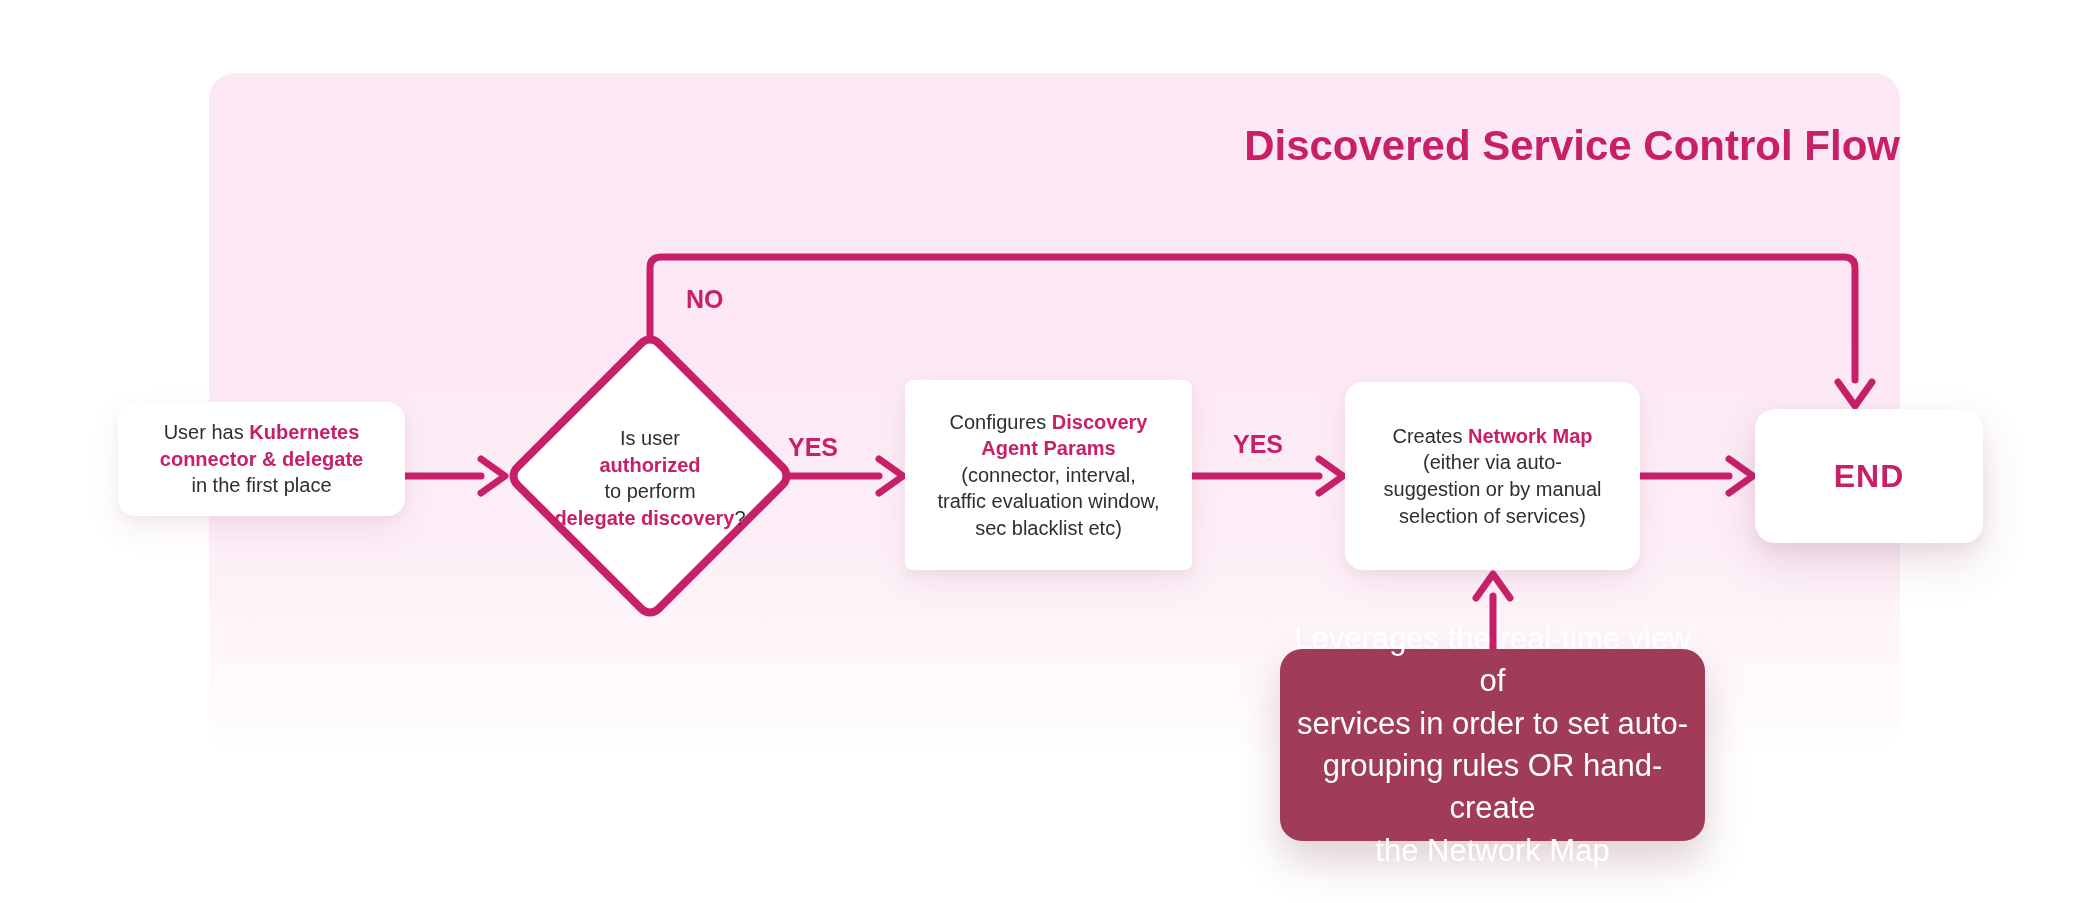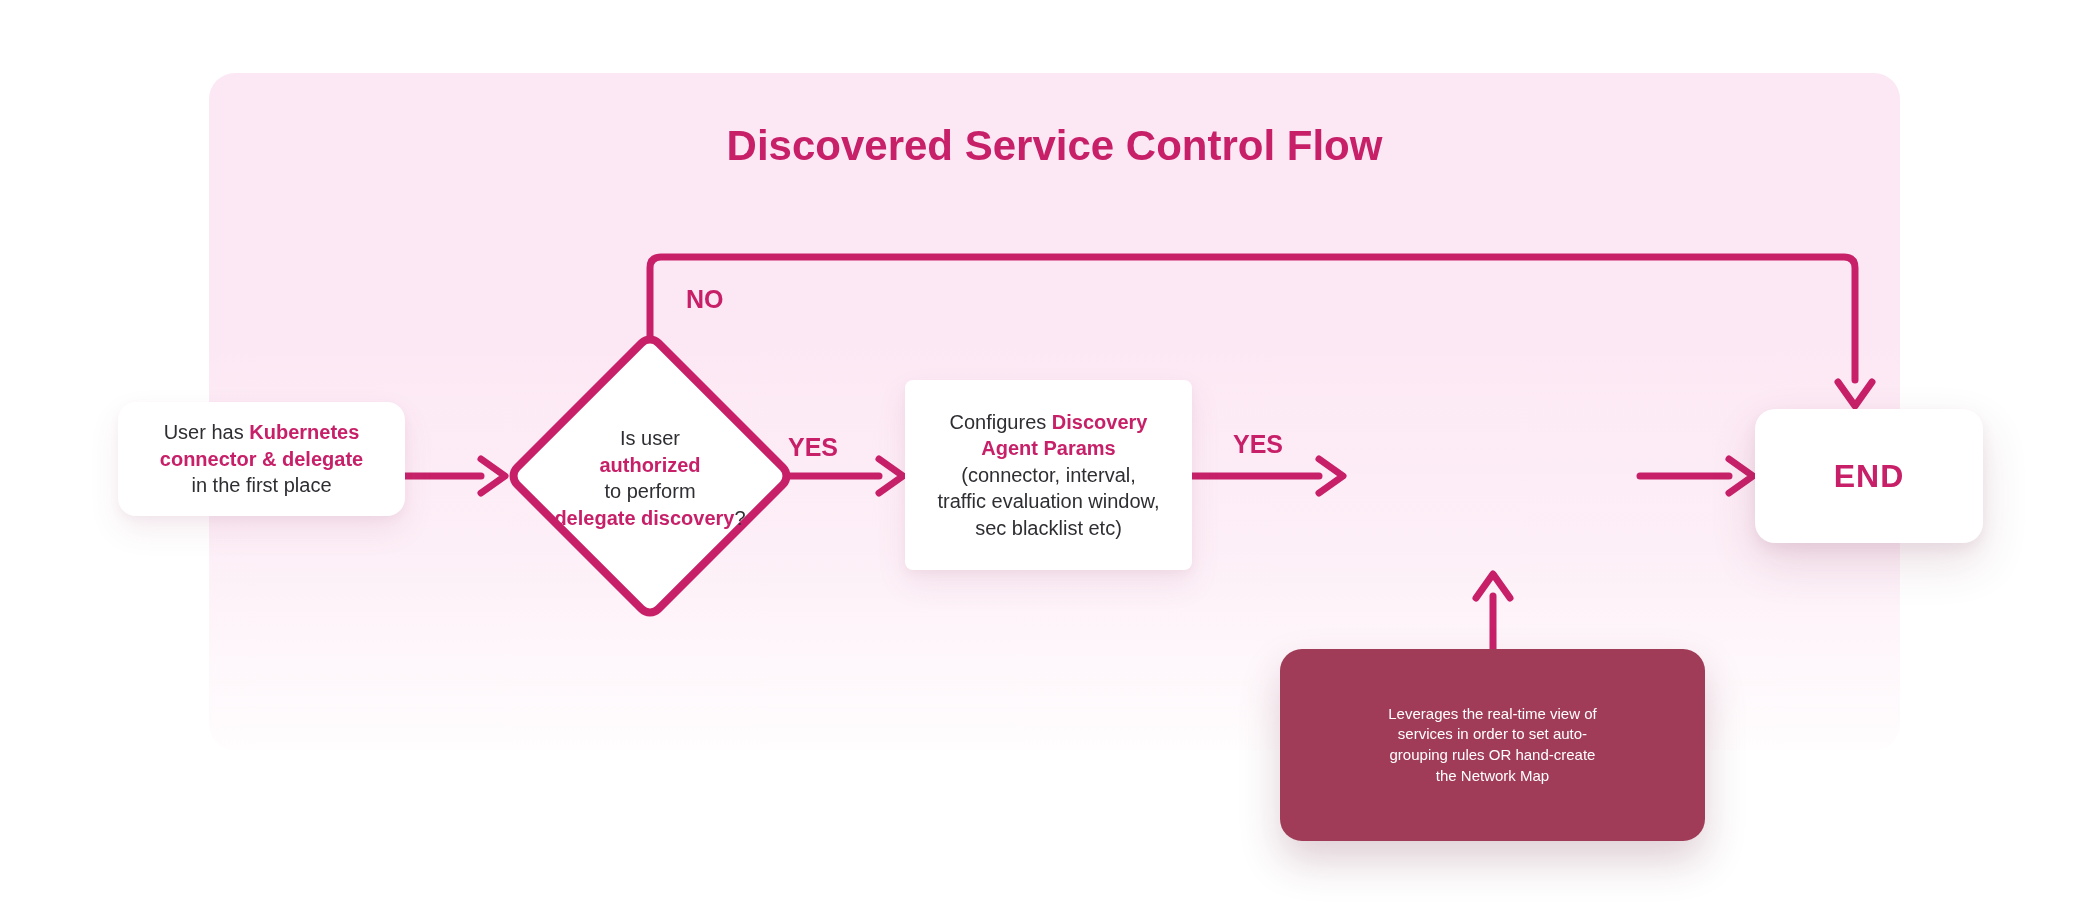--- a/index.html
+++ b/index.html
@@ -19,21 +19,21 @@
     left: 209px; top: 73px;
     width: 1691px; height: 677px;
     border-radius: 26px;
     background: linear-gradient(180deg, var(--panel-top) 0%, var(--panel-top) 40%, var(--panel-mid) 70%, var(--panel-bottom) 100%);
     z-index: 1;
   }
   .title {
     position: absolute;
     left: 209px; top: 122px;
     width: 1691px;
-    text-align: center;
+    text-align: right;
     font-size: 42px;
     font-weight: 700;
     letter-spacing: 0px;
     color: var(--accent);
     z-index: 3;
   }
   svg.connectors {
     position: absolute;
     left: 0; top: 0;
     z-index: 2;
@@ -107,21 +107,21 @@
     position: absolute;
     left: 1280px; top: 649px;
     width: 425px; height: 192px;
     border-radius: 22px;
     background: var(--note-bg);
     color: var(--note-text);
     display: flex;
     align-items: center;
     justify-content: center;
     text-align: center;
-    font-size: 15px;
+    font-size: 31px;
     line-height: 1.37;
     white-space: pre-line;
     box-shadow: 0 20px 40px rgba(110, 40, 65, 0.22);
     z-index: 3;
   }
 </style>
 </head>
 <body>
 
 <div class="canvas">
@@ -164,20 +164,26 @@
 </span><span class="em">delegate discovery</span><span>?</span></div>
 
   <div class="node node-config">
     <div><span>Configures </span><span class="em">Discovery
 Agent Params</span><span>
 (connector, interval,
 traffic evaluation window,
 sec blacklist etc)</span></div>
   </div>
 
+  <div class="node node-create">
+    <div><span>Creates </span><span class="em">Network Map</span><span>
+(either via auto-
+suggestion or by manual
+selection of services)</span></div>
+  </div>
 
   <div class="node node-end">
     <div>END</div>
   </div>
 
   <div class="edge-label label-yes1">YES</div>
   <div class="edge-label label-yes2">YES</div>
   <div class="edge-label label-no">NO</div>
 
   <div class="note">

